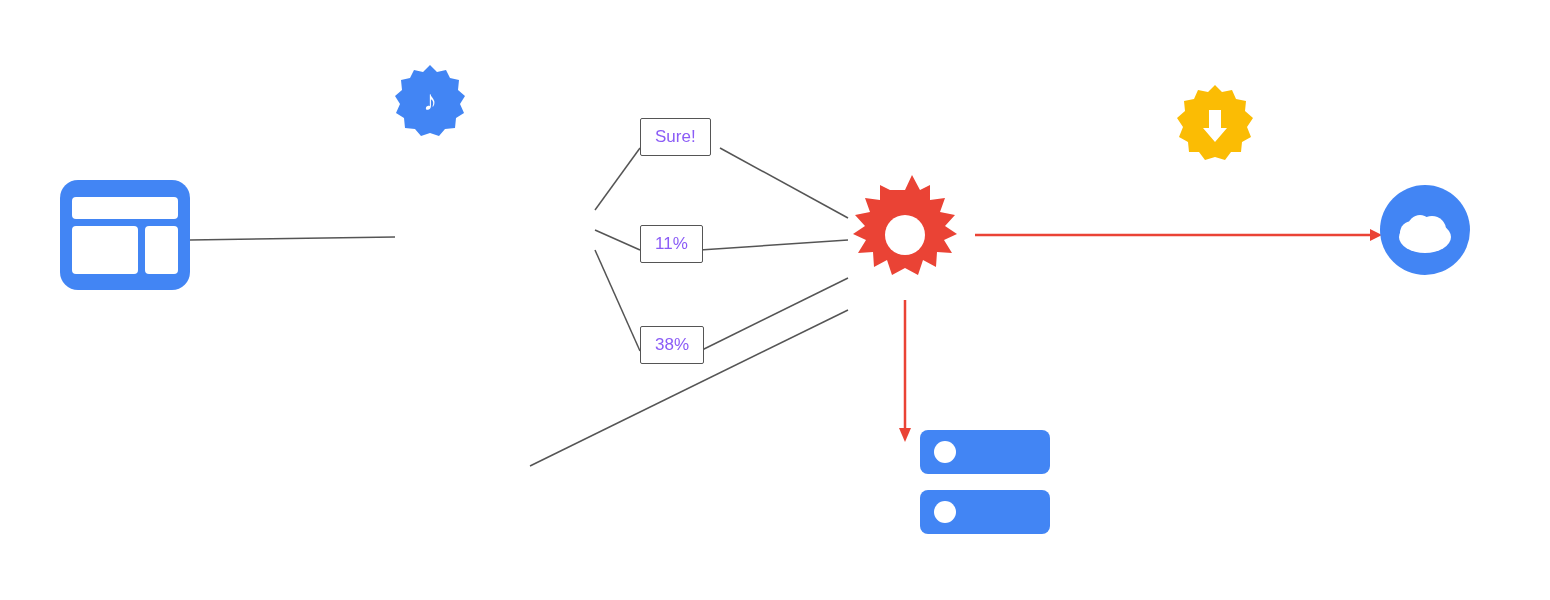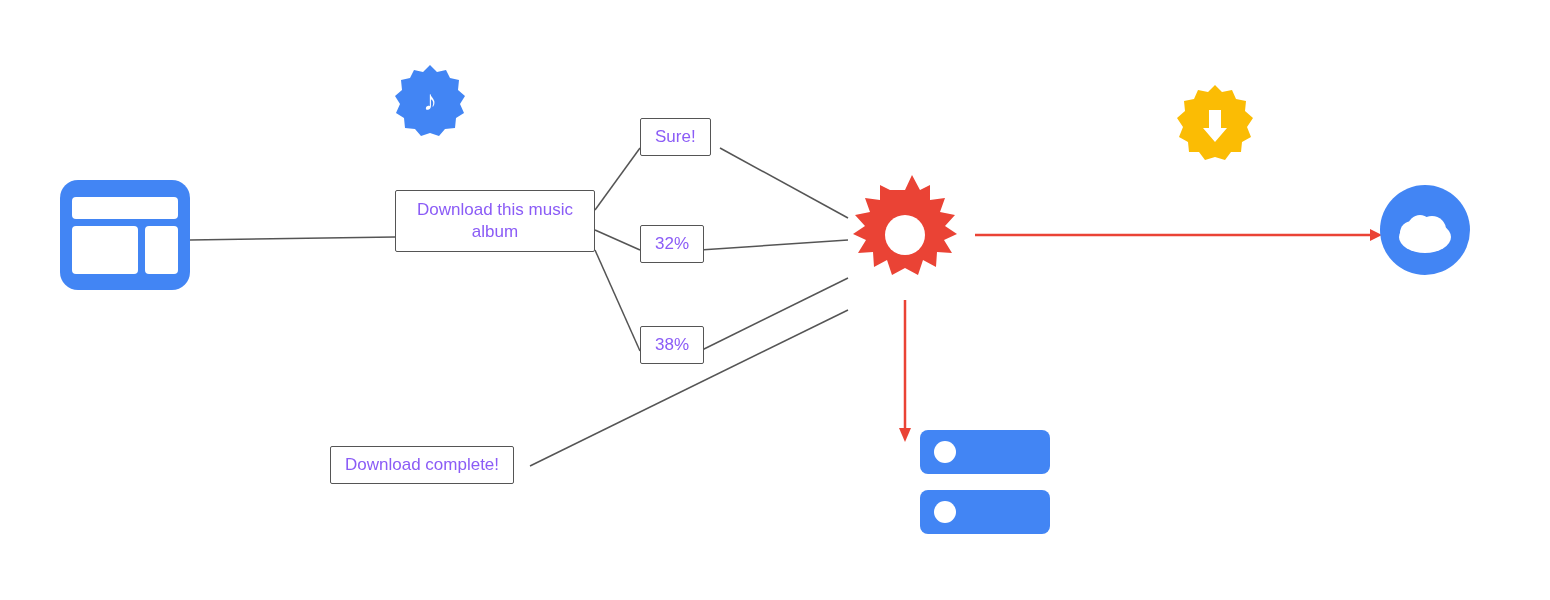--- a/index.html
+++ b/index.html
@@ -215,40 +215,33 @@
 
   <div class="music-badge">
     <svg viewBox="0 0 80 80" width="80" height="80">
 
       <path d="M40 5 L47 12 L56 10 L60 18 L69 20 L68 30 L75 36 L70 44 L74 53 L66 58 L65 68 L55 69 L49 76 L40 73 L31 76 L25 69 L15 68 L14 58 L6 53 L10 44 L5 36 L12 30 L11 20 L20 18 L24 10 L33 12 Z" fill="#4285f4"></path>
 
       <text x="40" y="50" text-anchor="middle" font-size="28" fill="white">♪</text>
     </svg>
   </div>
 
-  <div class="msg-box msg-download-album">
-    <span>Download this
-music album</span>
-  </div>
 
   <div class="msg-box msg-sure">
     <span>Sure!</span>
   </div>
 
   <div class="msg-box msg-20">
-    <span>32%</span>
+    <span>11%</span>
   </div>
 
   <div class="msg-box msg-60">
     <span>38%</span>
   </div>
 
-  <div class="msg-box msg-complete">
-    <span>Download complete!</span>
-  </div>
 
   <div class="gear-icon">
     <svg viewBox="0 0 130 130" width="130" height="130">
       <path d="M65 20
         L72 5 L80 20 L90 15 L90 30 L105 28 L100 42 L115 45 L105 56 L117 64 L104 70 L112 83 L97 82 L96 97 L83 90 L78 105 L65 98 L52 105 L47 90 L34 97 L33 82 L18 83 L26 70 L13 64 L25 56 L15 45 L30 42 L25 28 L40 30 L40 15 L50 20 Z" fill="#ea4335"></path>
       <circle cx="65" cy="65" r="20" fill="white"></circle>
     </svg>
   </div>
 
   <div class="download-badge">

